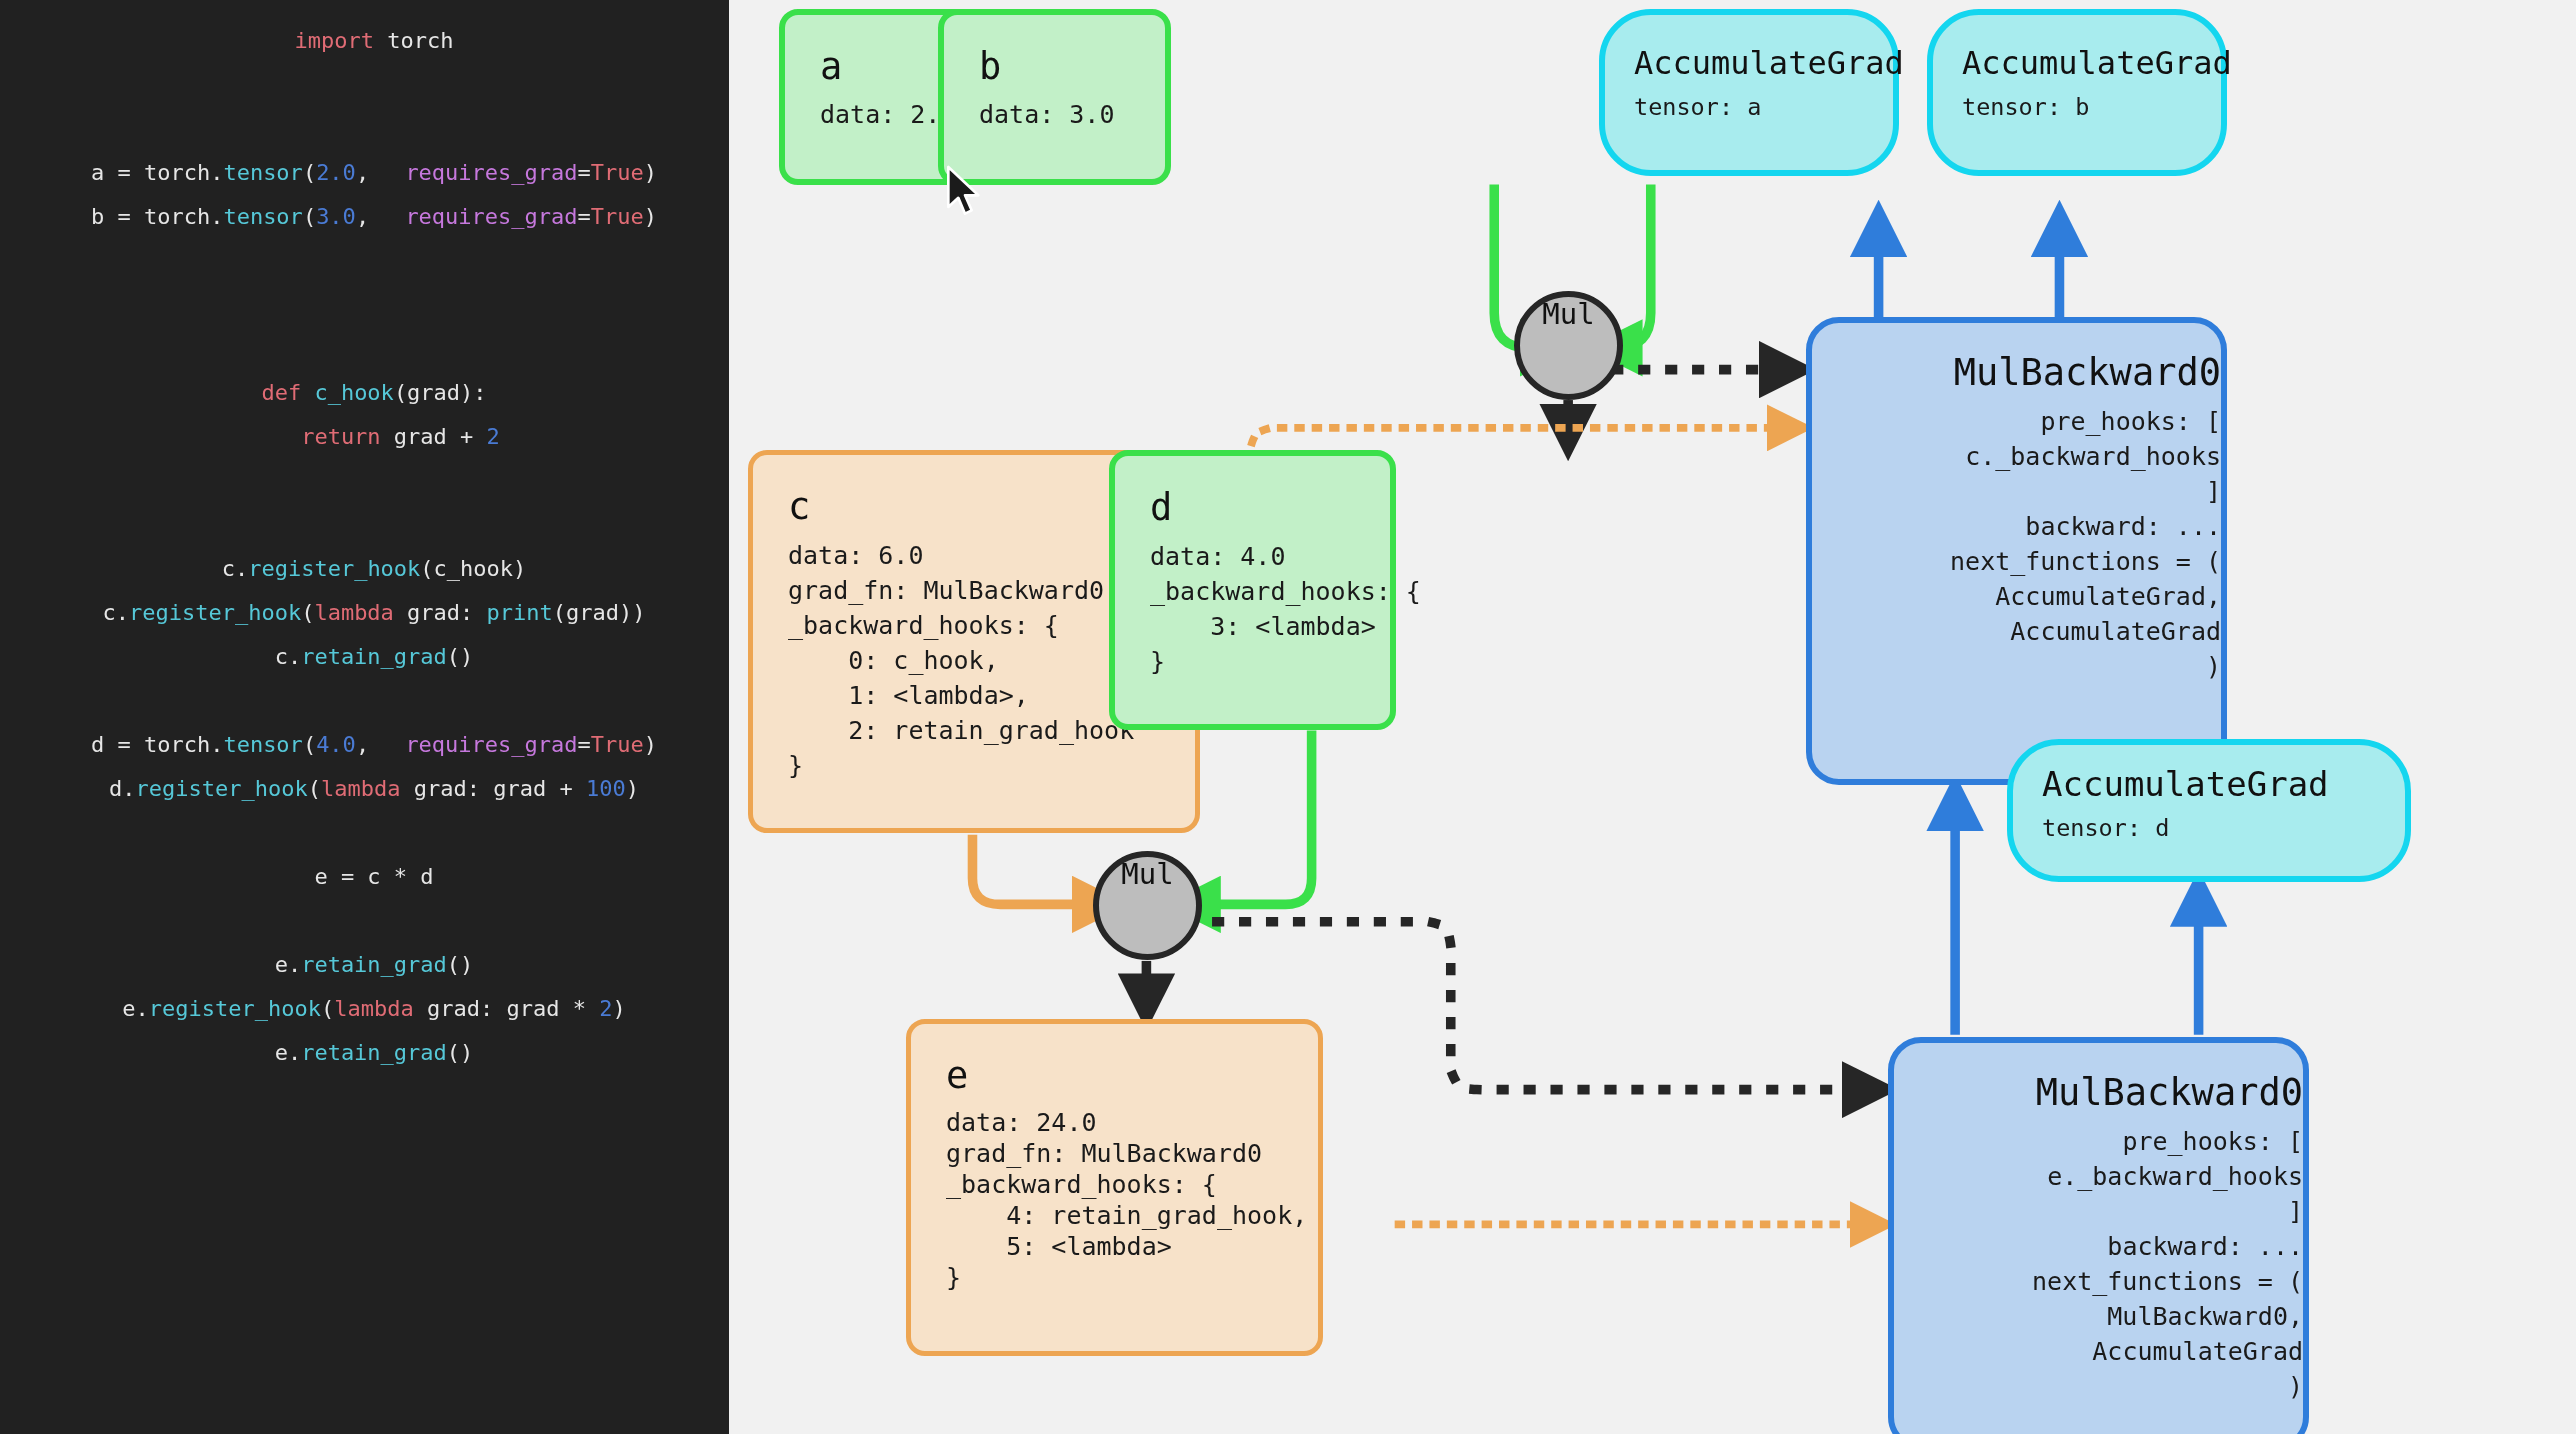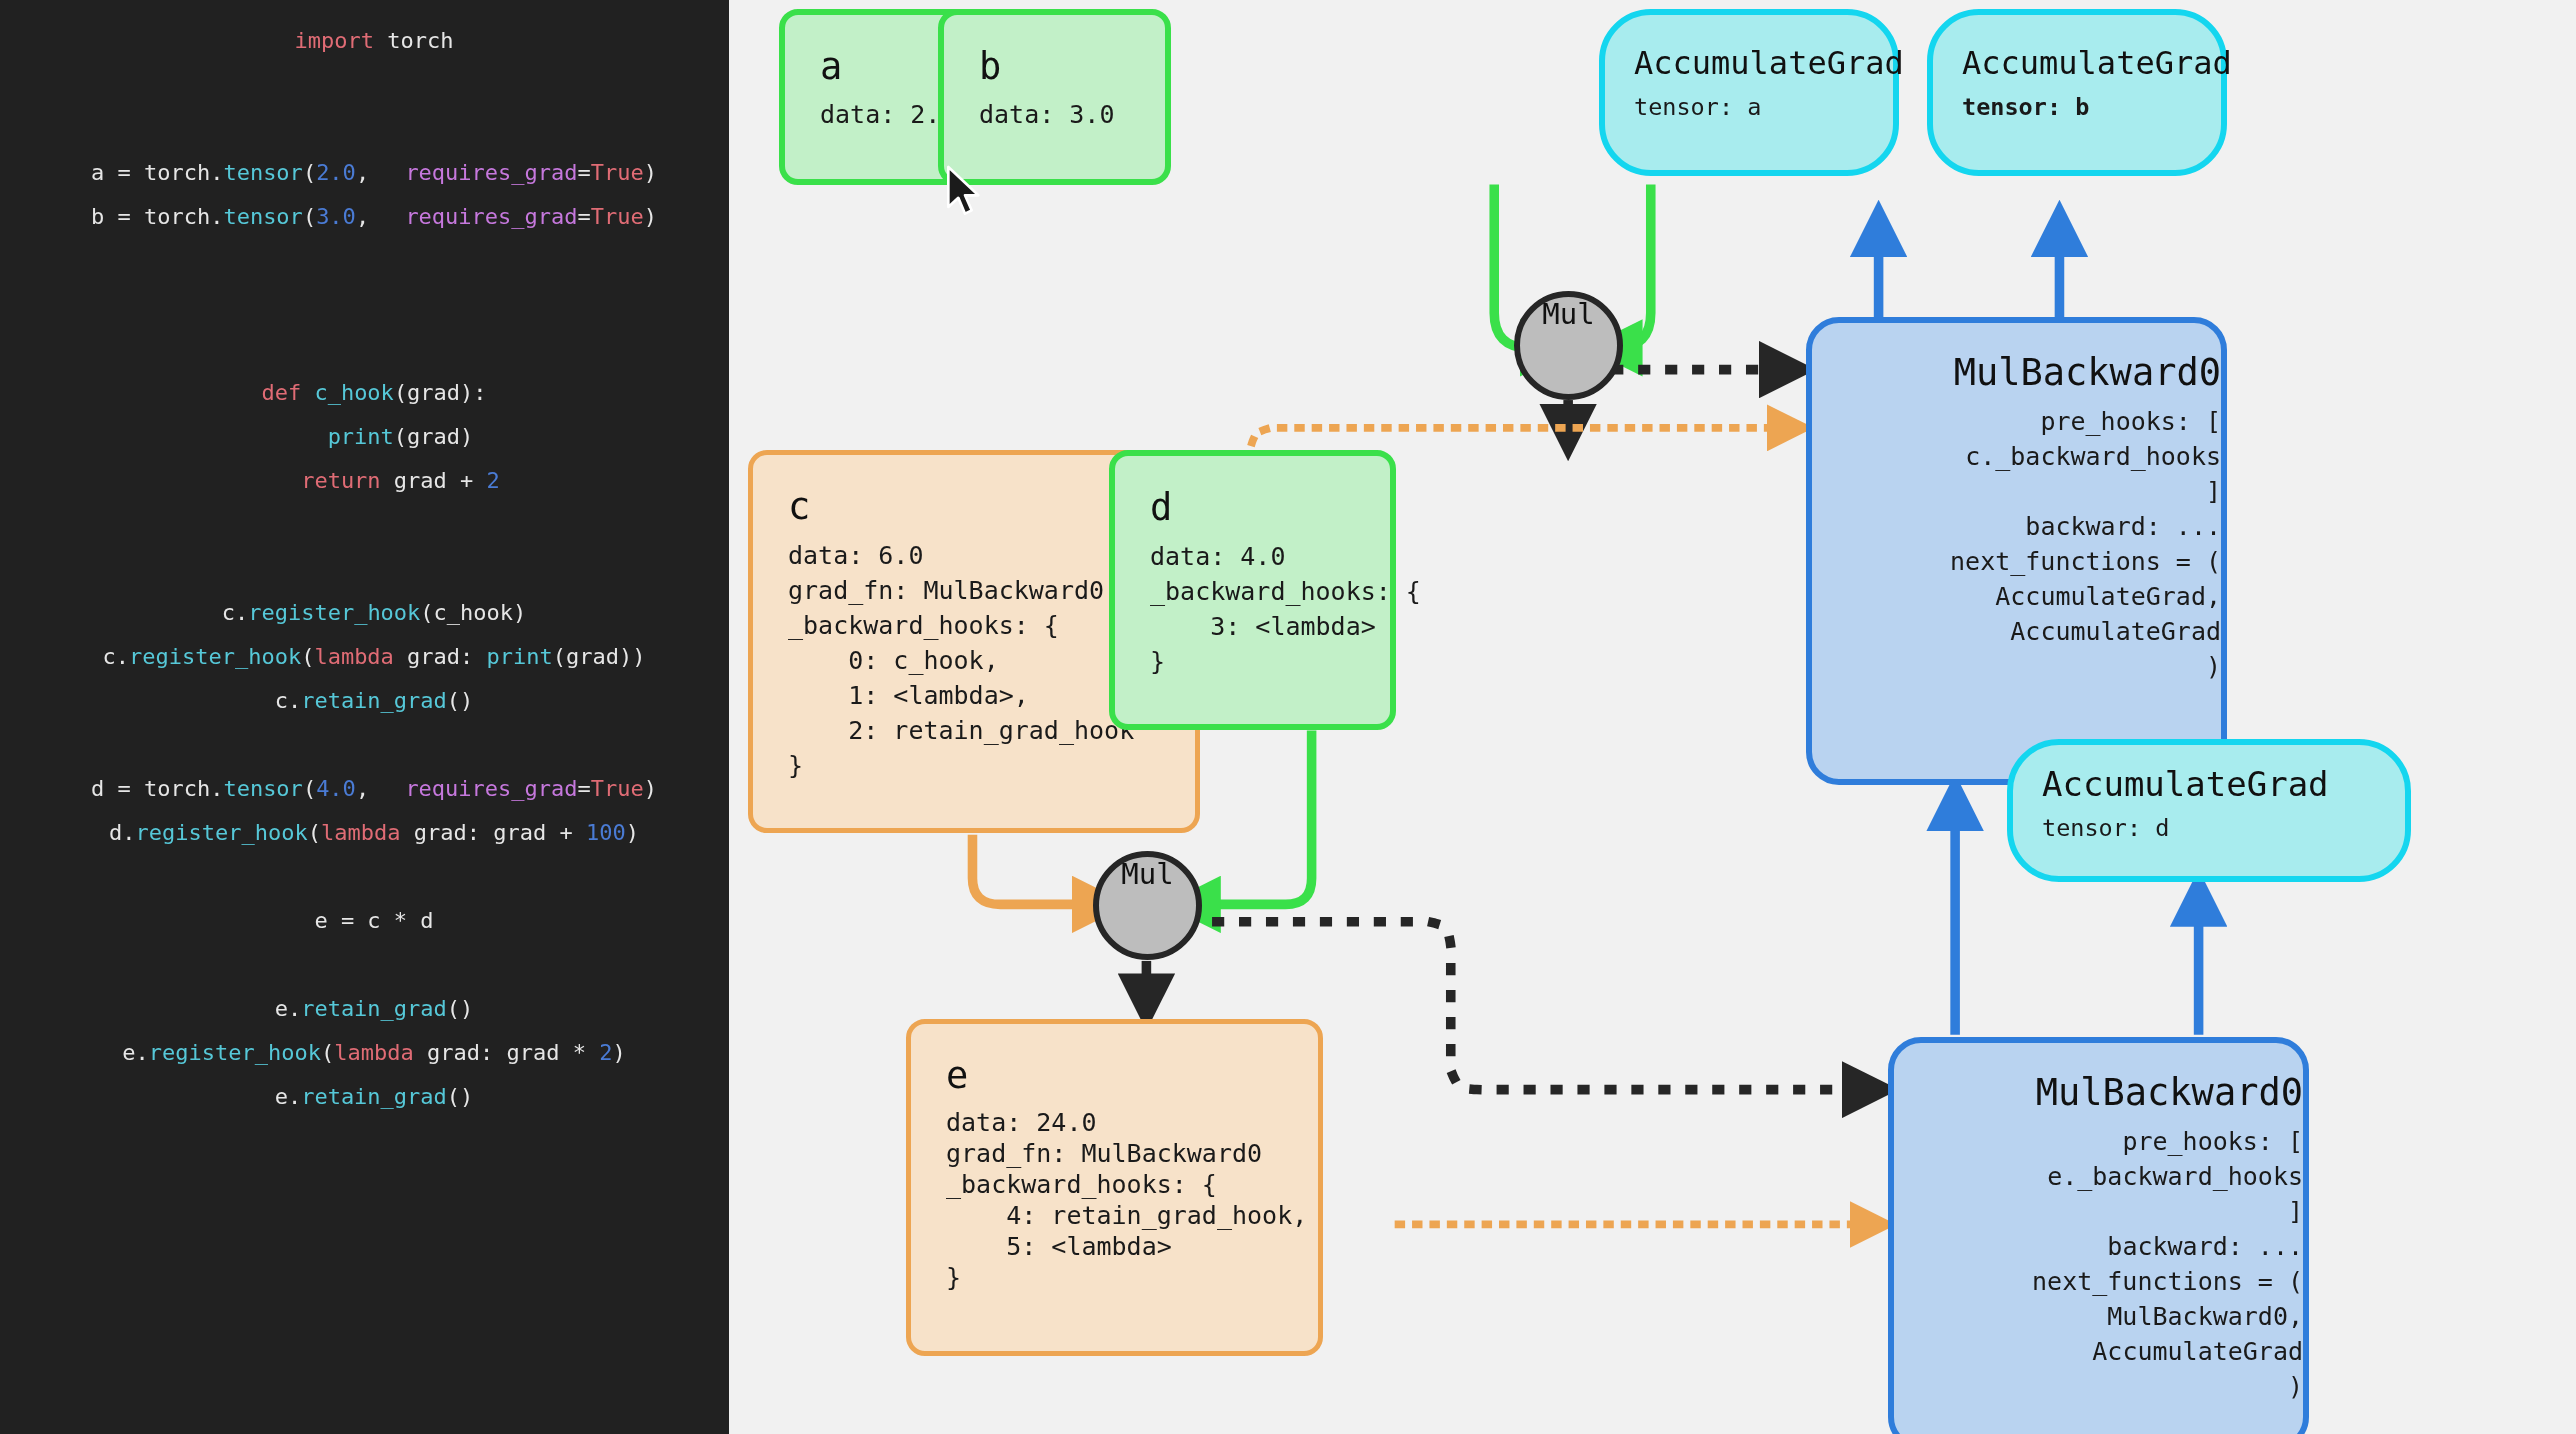--- a/index.html
+++ b/index.html
@@ -80,21 +80,20 @@
     <div id="code-lines">
         <div class="code-line"><span class="kw">import </span><span>torch</span></div>
         <div class="code-line blank"> </div>
         <div class="code-line blank"> </div>
         <div class="code-line"><span>a = torch.</span><span class="fn">tensor</span><span>(</span><span class="num">2.0</span><span>, </span><span class="param">requires_grad</span><span>=</span><span class="kw">True</span><span>)</span></div>
         <div class="code-line"><span>b = torch.</span><span class="fn">tensor</span><span>(</span><span class="num">3.0</span><span>, </span><span class="param">requires_grad</span><span>=</span><span class="kw">True</span><span>)</span></div>
         <div class="code-line blank"> </div>
         <div class="code-line blank"> </div>
         <div class="code-line blank"> </div>
         <div class="code-line"><span class="kw">def </span><span class="fn">c_hook</span><span>(grad):</span></div>
-        <div class="code-line"><span>    </span><span class="fn">print</span><span>(grad)</span></div>
         <div class="code-line"><span>    </span><span class="kw">return</span><span> grad + </span><span class="num">2</span></div>
         <div class="code-line blank"> </div>
         <div class="code-line blank"> </div>
         <div class="code-line"><span>c.</span><span class="fn">register_hook</span><span>(c_hook)</span></div>
         <div class="code-line"><span>c.</span><span class="fn">register_hook</span><span>(</span><span class="kw">lambda</span><span> grad: </span><span class="fn">print</span><span>(grad))</span></div>
         <div class="code-line"><span>c.</span><span class="fn">retain_grad</span><span>()</span></div>
         <div class="code-line blank"> </div>
         <div class="code-line"><span>d = torch.</span><span class="fn">tensor</span><span>(</span><span class="num">4.0</span><span>, </span><span class="param">requires_grad</span><span>=</span><span class="kw">True</span><span>)</span></div>
         <div class="code-line"><span>d.</span><span class="fn">register_hook</span><span>(</span><span class="kw">lambda</span><span> grad: grad + </span><span class="num">100</span><span>)</span></div>
         <div class="code-line blank"> </div>
@@ -200,21 +199,21 @@
 }</div>
     </div>
 
     <div class="node n-cyan" style="left:870px;top:8.7px;width:300px;height:167px;">
       <div class="title" style="font-size:32px;padding:29px 0 0 29px;">AccumulateGrad</div>
       <div class="body" style="font-size:23.5px;line-height:31px;padding:10.4px 0 0 29px;">tensor: a</div>
     </div>
 
     <div class="node n-cyan" style="left:1198px;top:8.7px;width:300px;height:167px;">
       <div class="title" style="font-size:32px;padding:29px 0 0 29px;">AccumulateGrad</div>
-      <div class="body" style="font-size:23.5px;line-height:31px;padding:10.4px 0 0 29px;font-weight:bold;">tensor: b</div>
+      <div class="body" style="font-size:23.5px;line-height:31px;padding:10.4px 0 0 29px;">tensor: b</div>
     </div>
 
     <div class="node n-blue" style="left:1077px;top:317px;width:421px;height:468px;">
       <div class="title" style="font-size:37px;padding:28px 0 0 33px;">MulBackward0</div>
       <div class="body" style="font-size:25px;line-height:35px;padding:10.4px 0 0 33px;">pre_hooks: [
     c._backward_hooks
 ]
 backward: ...
 next_functions = (
   AccumulateGrad,

